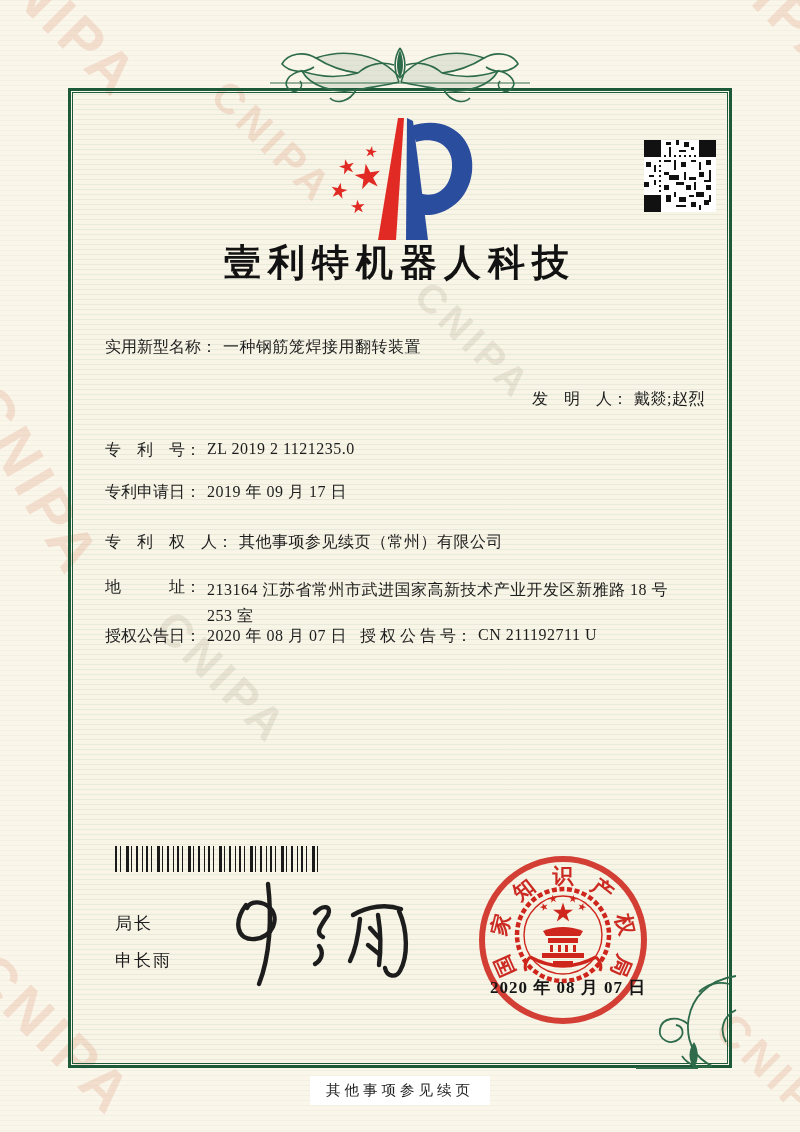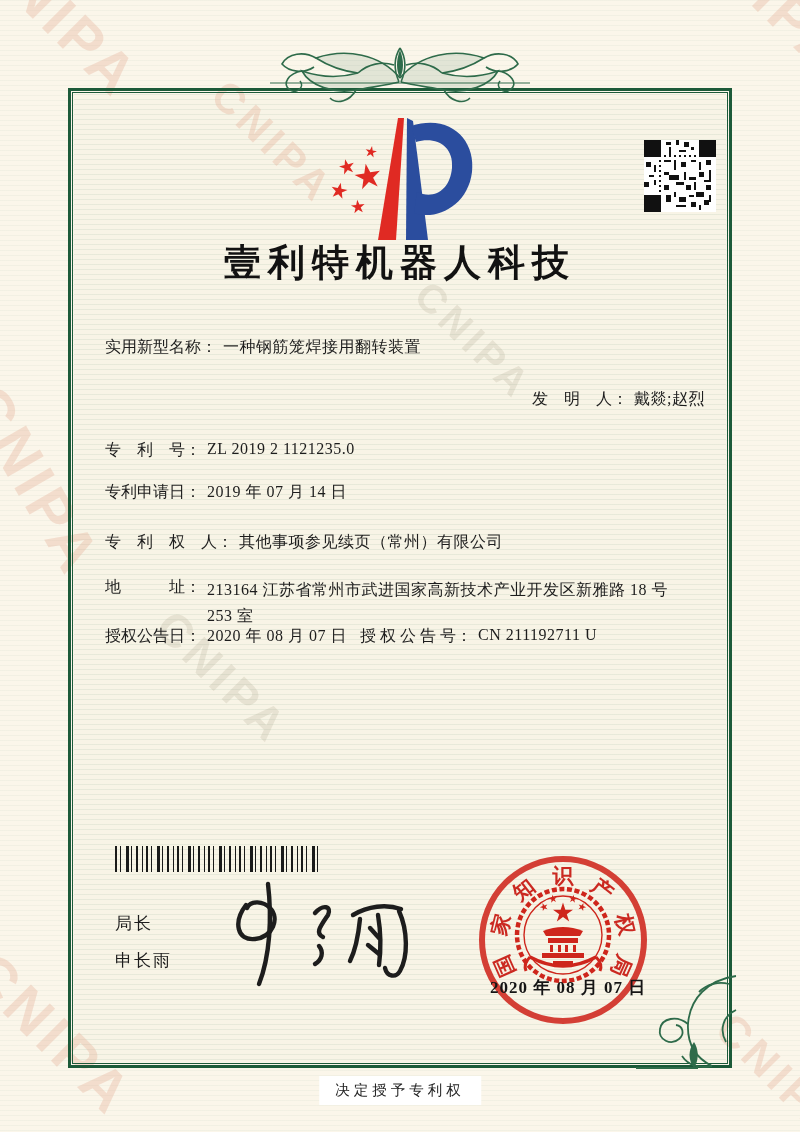--- a/index.html
+++ b/index.html
@@ -196,21 +196,21 @@
   <div class="row" style="top:337px;">
     <span class="lbl">实用新型名称：</span><span class="val">一种钢筋笼焊接用翻转装置</span>
   </div>
   <div class="row" style="top:389px;text-align:right;">
     <span class="lbl">发　明　人：</span><span class="val">戴燚;赵烈</span>
   </div>
   <div class="row" style="top:440px;">
     <span class="lbl">专　利　号：</span><span class="val">ZL 2019 2 1121235.0</span>
   </div>
   <div class="row" style="top:482px;">
-    <span class="lbl">专利申请日：</span><span class="val">2019 年 07 月 14 日</span>
+    <span class="lbl">专利申请日：</span><span class="val">2019 年 09 月 17 日</span>
   </div>
   <div class="row" style="top:532px;">
     <span class="lbl">专　利　权　人：</span><span class="val">其他事项参见续页（常州）有限公司</span>
   </div>
   <div class="row" style="top:577px;">
     <span class="lbl">地　　　址：</span><span class="val addr">213164 江苏省常州市武进国家高新技术产业开发区新雅路 18 号 253 室</span>
   </div>
   <div class="row" style="top:626px;">
     <span class="lbl">授权公告日：</span><span class="val">2020 年 08 月 07 日</span>
     <span class="pair2">
@@ -273,15 +273,15 @@
         <span class="seal-char" style="transform: translate(-50%, -50%) rotate(-76deg) translateY(-64px);">家</span>
         <span class="seal-char" style="transform: translate(-50%, -50%) rotate(-38deg) translateY(-64px);">知</span>
         <span class="seal-char" style="transform: translate(-50%, -50%) rotate(0deg) translateY(-64px);">识</span>
         <span class="seal-char" style="transform: translate(-50%, -50%) rotate(38deg) translateY(-64px);">产</span>
         <span class="seal-char" style="transform: translate(-50%, -50%) rotate(76deg) translateY(-64px);">权</span>
         <span class="seal-char" style="transform: translate(-50%, -50%) rotate(114deg) translateY(-64px);">局</span>
       </div>
   </div>
   <div class="seal-date">2020 年 08 月 07 日</div>
 
-  <div class="note-box">决定授予专利权</div>
+  <div class="note-box">其他事项参见续页</div>
 
 </div>
 
 </body></html>

